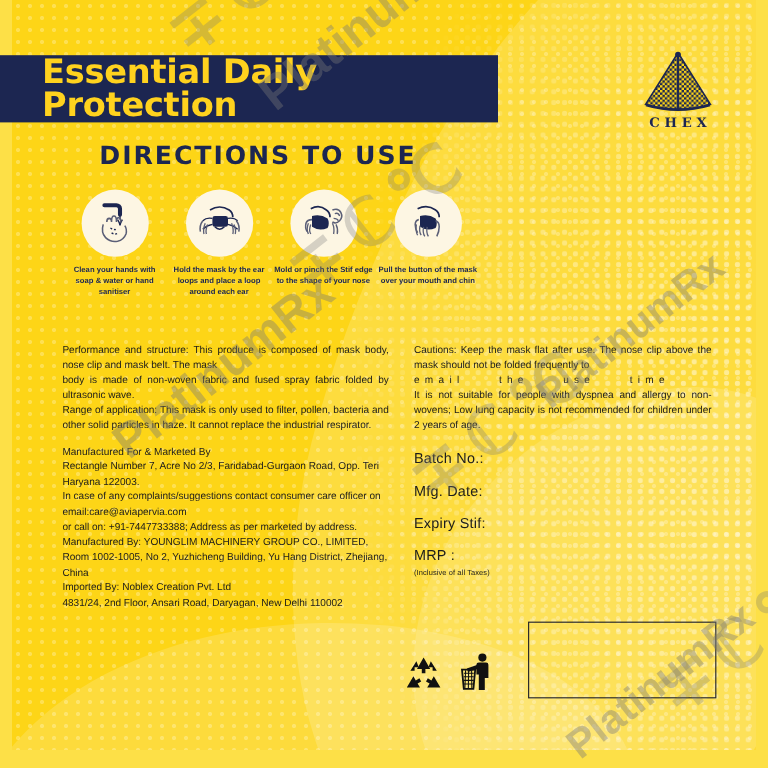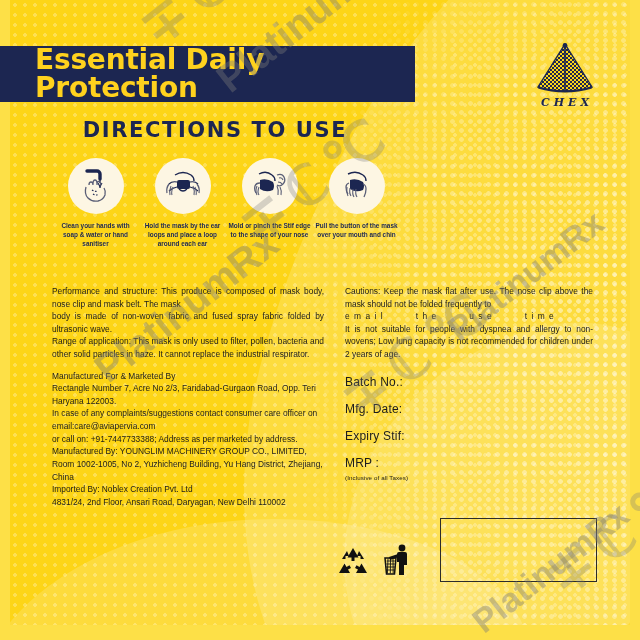--- a/index.html
+++ b/index.html
@@ -64,21 +64,20 @@
     font-family:"DejaVu Sans", sans-serif;
   }
 
   
   .logo{position:absolute;left:525px;top:43px;width:80px;text-align:center;}
   .logo svg{display:block;margin:0 auto;}
   .logo-word{
     color:#1C2651;font-size:11px;letter-spacing:4px;font-weight:bold;
     margin-top:1px;padding-left:4px;
     font-family:"DejaVu Serif", serif;
-    font-style:italic;
   }
 
   
   .dir-head{
     position:absolute;left:0;top:118px;width:430px;text-align:center;
     color:#1C2651;font-size:21px;font-weight:bold;letter-spacing:1.6px;
     font-family:"DejaVu Sans", sans-serif;
   }
 
   

